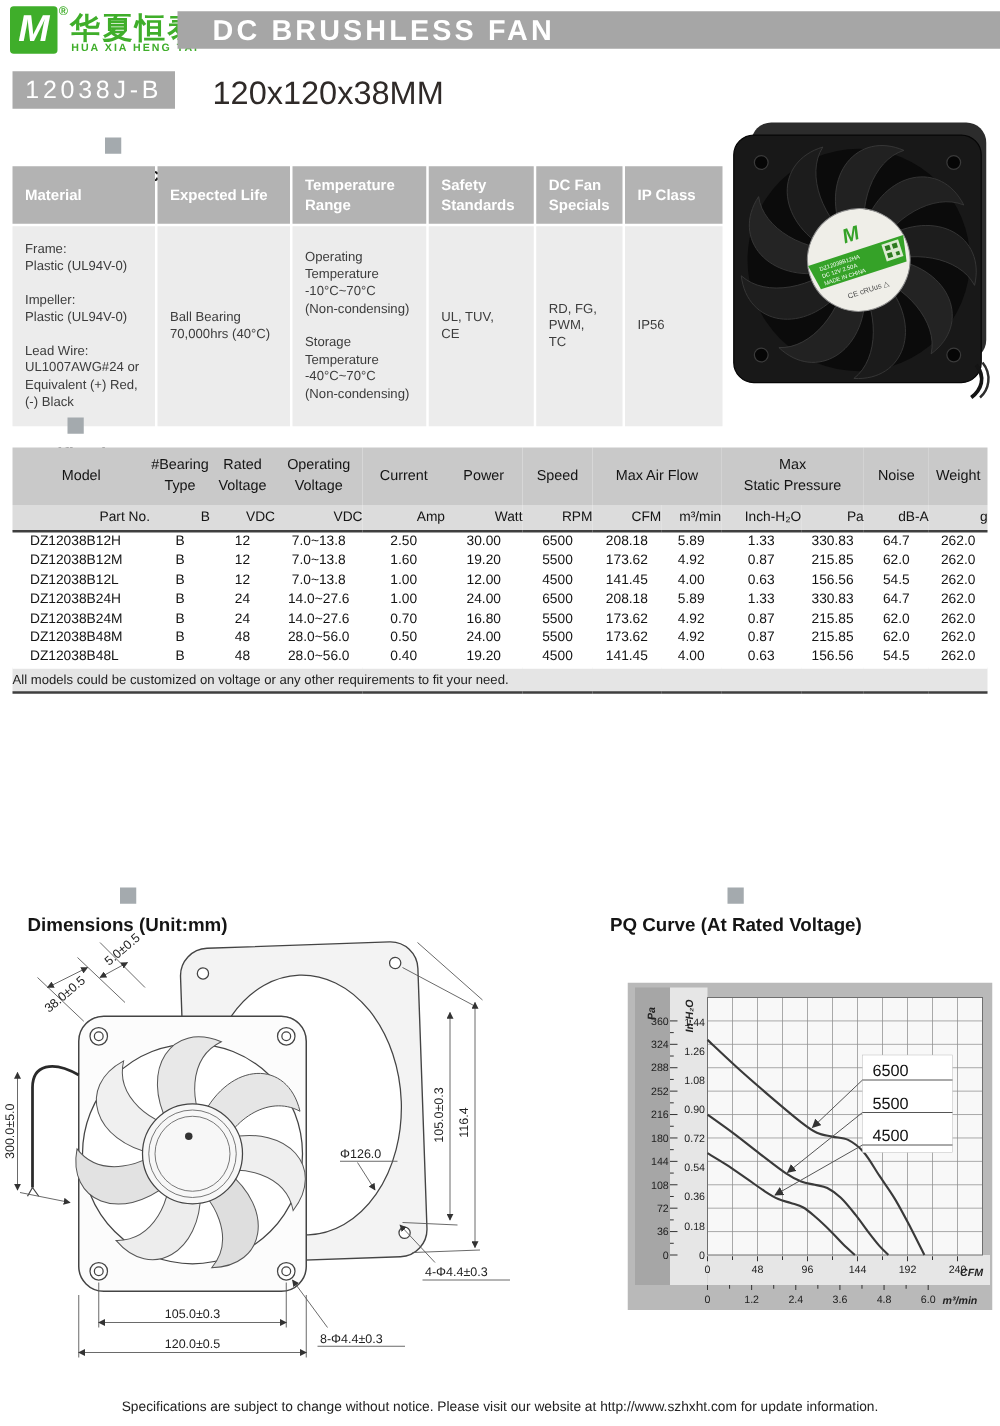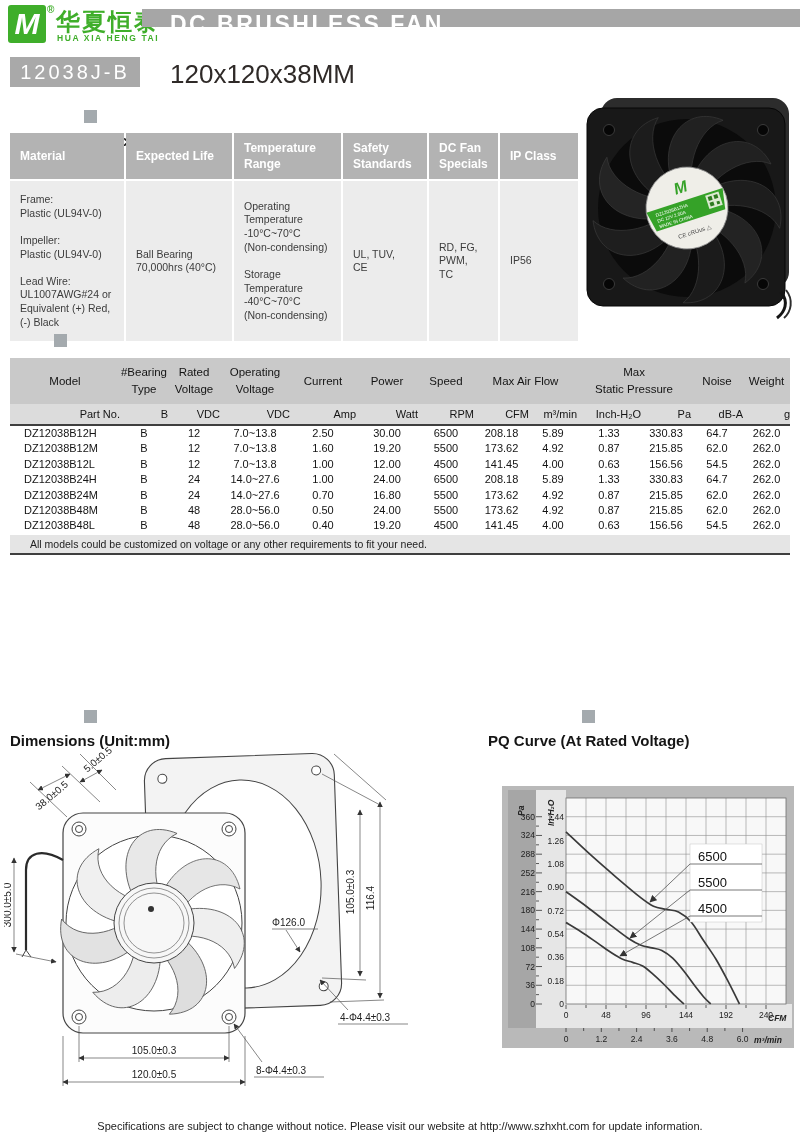--- a/index.html
+++ b/index.html
@@ -5,41 +5,41 @@
   * { margin:0; padding:0; box-sizing:border-box; }
   body { width:800px; height:1141px; background:#ffffff; font-family:"Liberation Sans", sans-serif; position:relative; overflow:hidden; }
   .abs { position:absolute; }
   .preline { white-space:pre-line; }
 
   
   .logo-box { left:8px; top:5px; width:38px; height:38px; background:#3fae2a; border-radius:3px; color:#fff; font-weight:bold; font-size:30px; text-align:center; line-height:38px; font-style:italic; }
   .logo-reg { left:47px; top:4px; color:#3fae2a; font-size:10px; font-weight:bold; }
   .brand-cn { left:56px; top:6px; color:#3fae2a; font-size:24px; font-weight:bold; letter-spacing:2px; }
   .brand-en { left:57px; top:33px; color:#3fae2a; font-size:8.5px; font-weight:bold; letter-spacing:1.6px; }
-  .banner { left:142px; top:9px; width:658px; height:18px; background:#a6a6a6; color:#fff; font-size:23px; font-weight:bold; letter-spacing:2.5px; padding-left:28px; line-height:30px; }
+  .banner { left:142px; top:9px; width:658px; height:30px; background:#a6a6a6; color:#fff; font-size:23px; font-weight:bold; letter-spacing:2.5px; padding-left:28px; line-height:30px; }
   .model-badge { left:10px; top:57px; width:130px; height:30px; background:#a9a9a9; color:#fff; font-size:20px; letter-spacing:3px; text-align:center; line-height:30px; }
   .model-size { left:170px; top:59px; color:#2f2a28; font-size:26px; }
 
   
   .sec { display:flex; align-items:center; gap:9px;flex-direction:column; }
   .sec .bullet { width:13px; height:13px; background:#a4aaae; }
   .sec .t { font-size:15px; font-weight:bold; color:#151515; }
 
   
   table.gen { border-collapse:separate; border-spacing:2px; table-layout:fixed; width:562px; }
   table.gen th { background:#b3b3b3; color:#fff; font-size:12px; font-weight:bold; text-align:left; padding:6px 6px 6px 10px; height:46px; vertical-align:middle; line-height:1.35; }
   table.gen td { background:#ececec; color:#3c3c3c; font-size:10.5px; padding:12px 6px 12px 10px; vertical-align:middle; line-height:1.3; height:132px; }
 
   
   table.spec { border-collapse:collapse; table-layout:fixed; width:780px; font-size:11px; color:#141414; }
   table.spec thead tr.h1 td { background:#c9c9c9; height:46px; text-align:center; vertical-align:middle; line-height:1.45; font-size:11.5px; }
   table.spec thead tr.h2 td { background:#dcdcdc; height:21px; text-align:right; vertical-align:middle; border-bottom:2px solid #3f3f3f; }
   table.spec tbody td { height:15.5px; text-align:center; vertical-align:middle; padding:0; }
   table.spec tbody td:first-child { text-align:left; padding-left:14px; }
-  table.spec tfoot td { background:#e5e5e5; height:20px; border-top:3px solid #fff; border-bottom:2px solid #3f3f3f; padding-left:20px; font-size:10.5px; color:#222; }
+  table.spec tfoot td { background:#e5e5e5; height:20px; border-top:3px solid #fff; border-bottom:2px solid #3f3f3f; font-size:10.5px; color:#222; }
 
   
   .pq-bg { fill:#f8f8f8; }
   .pq-grid { stroke:#8f8f8f; stroke-width:0.6; }
   .pq-frame { fill:none; stroke:#6f6f6f; stroke-width:0.8; }
   .pq-tick { font-size:8.5px; fill:#222; font-family:"Liberation Sans",sans-serif; }
   .pq-right { text-anchor:end; }
   .pq-mid { text-anchor:middle; }
   .pq-tl { stroke:#333; stroke-width:0.8; }
   .pq-curve { fill:none; stroke:#3a3a3a; stroke-width:1.7; }
@@ -330,21 +330,21 @@
         <td>262.0</td>
       </tr>
     </tbody>
   <tfoot>
     <tr>
       <td colspan="13">All models could be customized on voltage or any other requirements to fit your need.</td>
     </tr>
   </tfoot>
 </table>
 
-<div class="abs sec" style="left:10px; top:710px;">
+<div class="abs sec" style="left:22px; top:710px;">
   <span class="bullet"></span>
   <span class="t">Dimensions (Unit:mm)</span>
 </div>
 
 <svg class="abs" style="left:4px; top:740px;" width="470" height="378" viewBox="0 0 470 378">
   <defs>
     <marker id="dmarr" viewBox="0 0 10 10" refX="9" refY="5" markerWidth="8" markerHeight="8" orient="auto-start-reverse">
       <path d="M0,0 L10,5 L0,10 z" fill="#333"></path>
     </marker>
   </defs>

